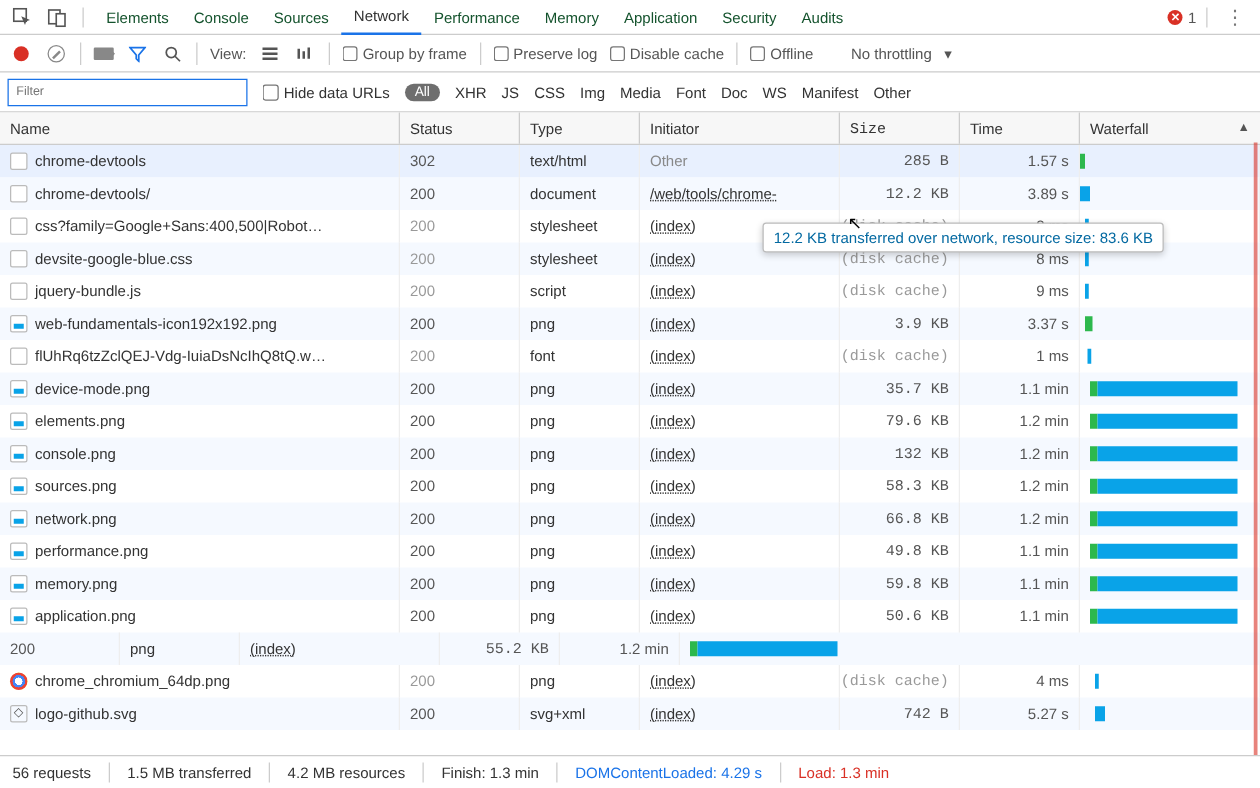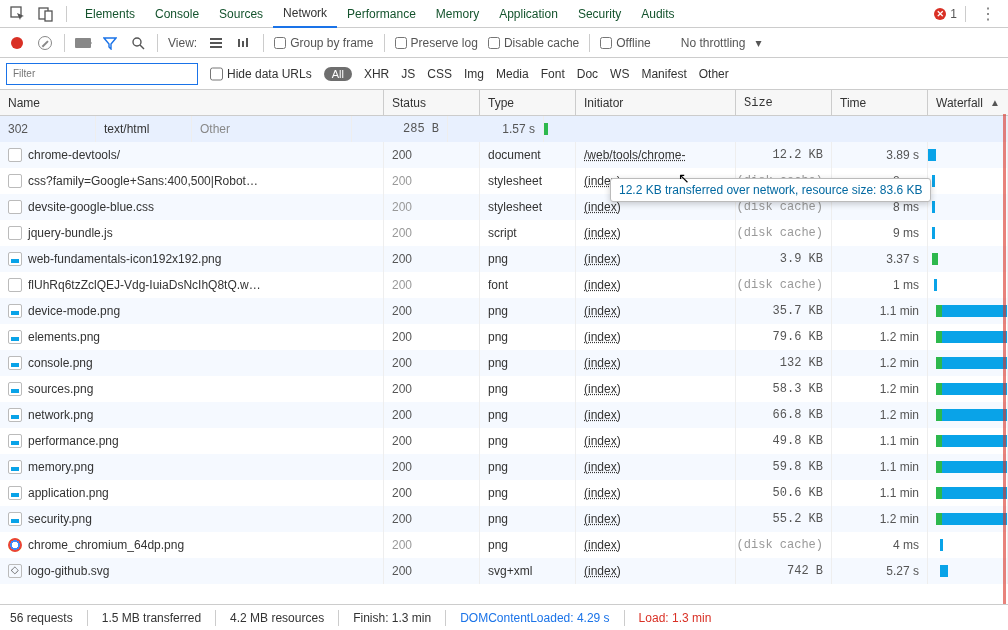--- a/index.html
+++ b/index.html
@@ -72,21 +72,21 @@
     background:#6e6e6e;color:#fff;border-radius:9px;padding:1px 8px;font-size:11px;
   }
   .filterrow .ftype { color:#333; font-size:12px; cursor:default;}
   
   .thead {
     display:flex; height:26px; border-bottom:1px solid #ccc; background:#f7f7f7;
     font-size:12px; color:#333;
   }
   .th { display:flex;align-items:center;padding:0 8px;border-right:1px solid #ccc;position:relative;}
   .th:last-child{border-right:none;}
-  .col-name{width:384px;}
+  .col-name{width:320px;}
   .col-status{width:96px;}
   .col-type{width:96px;}
   .col-initiator{width:160px;}
   .col-size{width:96px; justify-content:flex-start;font-family:Liberation Mono, monospace;}
   .col-time{width:96px; justify-content:flex-start;}
   .col-waterfall{flex:1;}
   .th .sortarr{position:absolute;right:8px;font-size:10px;color:#555;}
   
   .tbody { height: calc(630px - 28px - 30px - 32px - 26px - 26px); overflow:hidden; }
   .row { display:flex; height:26px; align-items:center; font-size:12px; }
@@ -266,20 +266,24 @@
       <span>Time</span>
     </div>
   <div class="th col-waterfall">
       <span>Waterfall</span>
       <span class="sortarr">▲</span>
     </div>
 </div>
 
 <div class="tbody" id="tbody">
     <div class="row sel">
+      <div class="cell col-name">
+        <span class="ficon doc"></span>
+        <span>chrome-devtools</span>
+      </div>
       <div class="cell col-status">
         <span>302</span>
       </div>
       <div class="cell col-type">
         <span>text/html</span>
       </div>
       <div class="cell col-initiator">
         <span class="plain">Other</span>
       </div>
       <div class="cell col-size">
@@ -630,24 +634,20 @@
       </div>
       <div class="cell col-time">
         <span>1.1 min</span>
       </div>
       <div class="cell col-waterfall">
         <div class="bar green" style="left: 8px; width: 6px;"></div>
         <div class="bar" style="left: 14px; width: 112px;"></div>
       </div>
     </div>
     <div class="row">
-      <div class="cell col-name">
-        <span class="ficon img"></span>
-        <span>security.png</span>
-      </div>
       <div class="cell col-status">
         <span>200</span>
       </div>
       <div class="cell col-type">
         <span>png</span>
       </div>
       <div class="cell col-initiator">
         <span class="lnk">(index)</span>
       </div>
       <div class="cell col-size">

